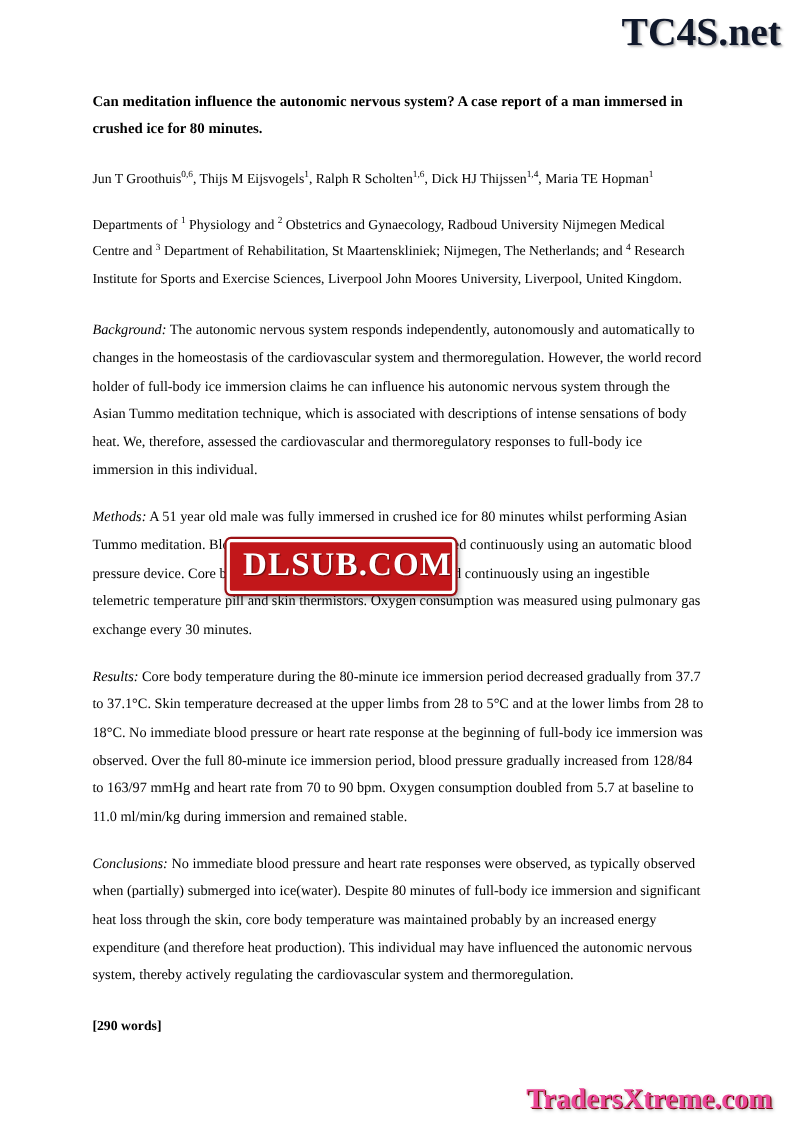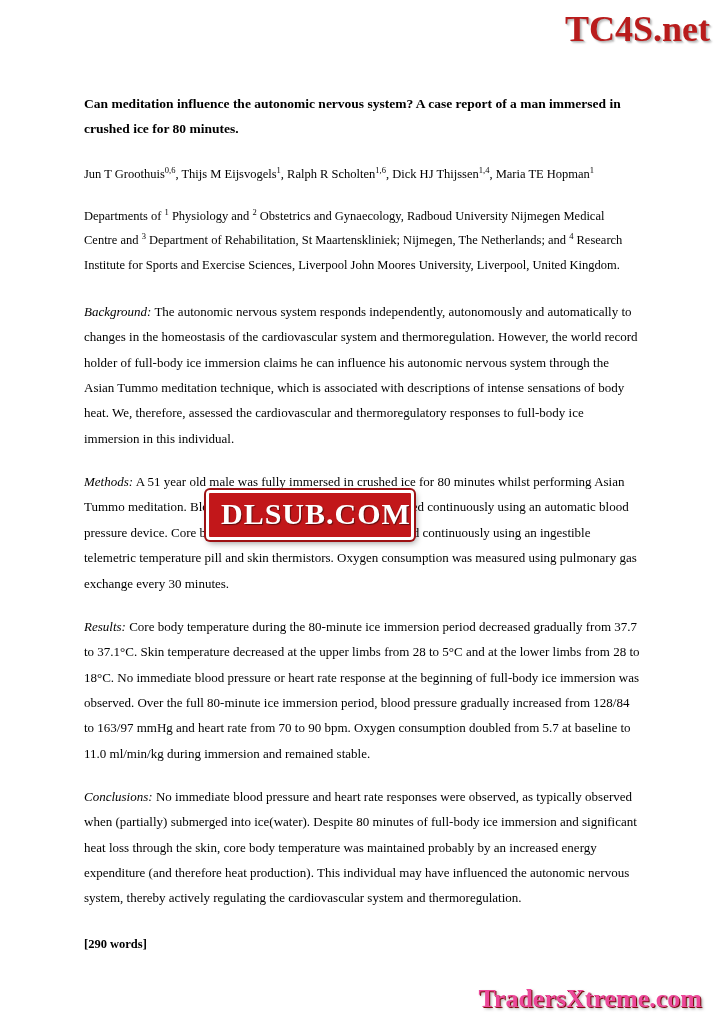--- a/index.html
+++ b/index.html
@@ -23,21 +23,21 @@
   }
 
   
   .brand-top {
     position: absolute;
     top: 8px;
     right: 14px;
     font-family: "Liberation Serif", serif;
     font-size: 36px;
     font-weight: bold;
-    color: #b91c1c;
+    color: #0f172a;
     letter-spacing: 0px;
     text-shadow: 1px 1px 0 #bbbbbb, 2px 2px 2px rgba(0,0,0,0.25);
   }
 
   
   .brand-bottom {
     position: absolute;
     bottom: 10px;
     right: 22px;
     font-family: "Liberation Serif", serif;
@@ -63,21 +63,21 @@
     color: #ffffff;
     letter-spacing: 1px;
     text-shadow: 1px 1px 1px rgba(0,0,0,0.5);
     white-space: nowrap;
   }
 
   
   .doc {
     position: absolute;
     left: 84px;
-    top: 92px;
+    top: 80px;
     width: 556px;
   }
   .title {
     font-size: 13.5px;
     font-weight: bold;
     line-height: 1.85;
     margin: 0 0 22px 0;
   }
   .authors {
     font-size: 12.5px;

